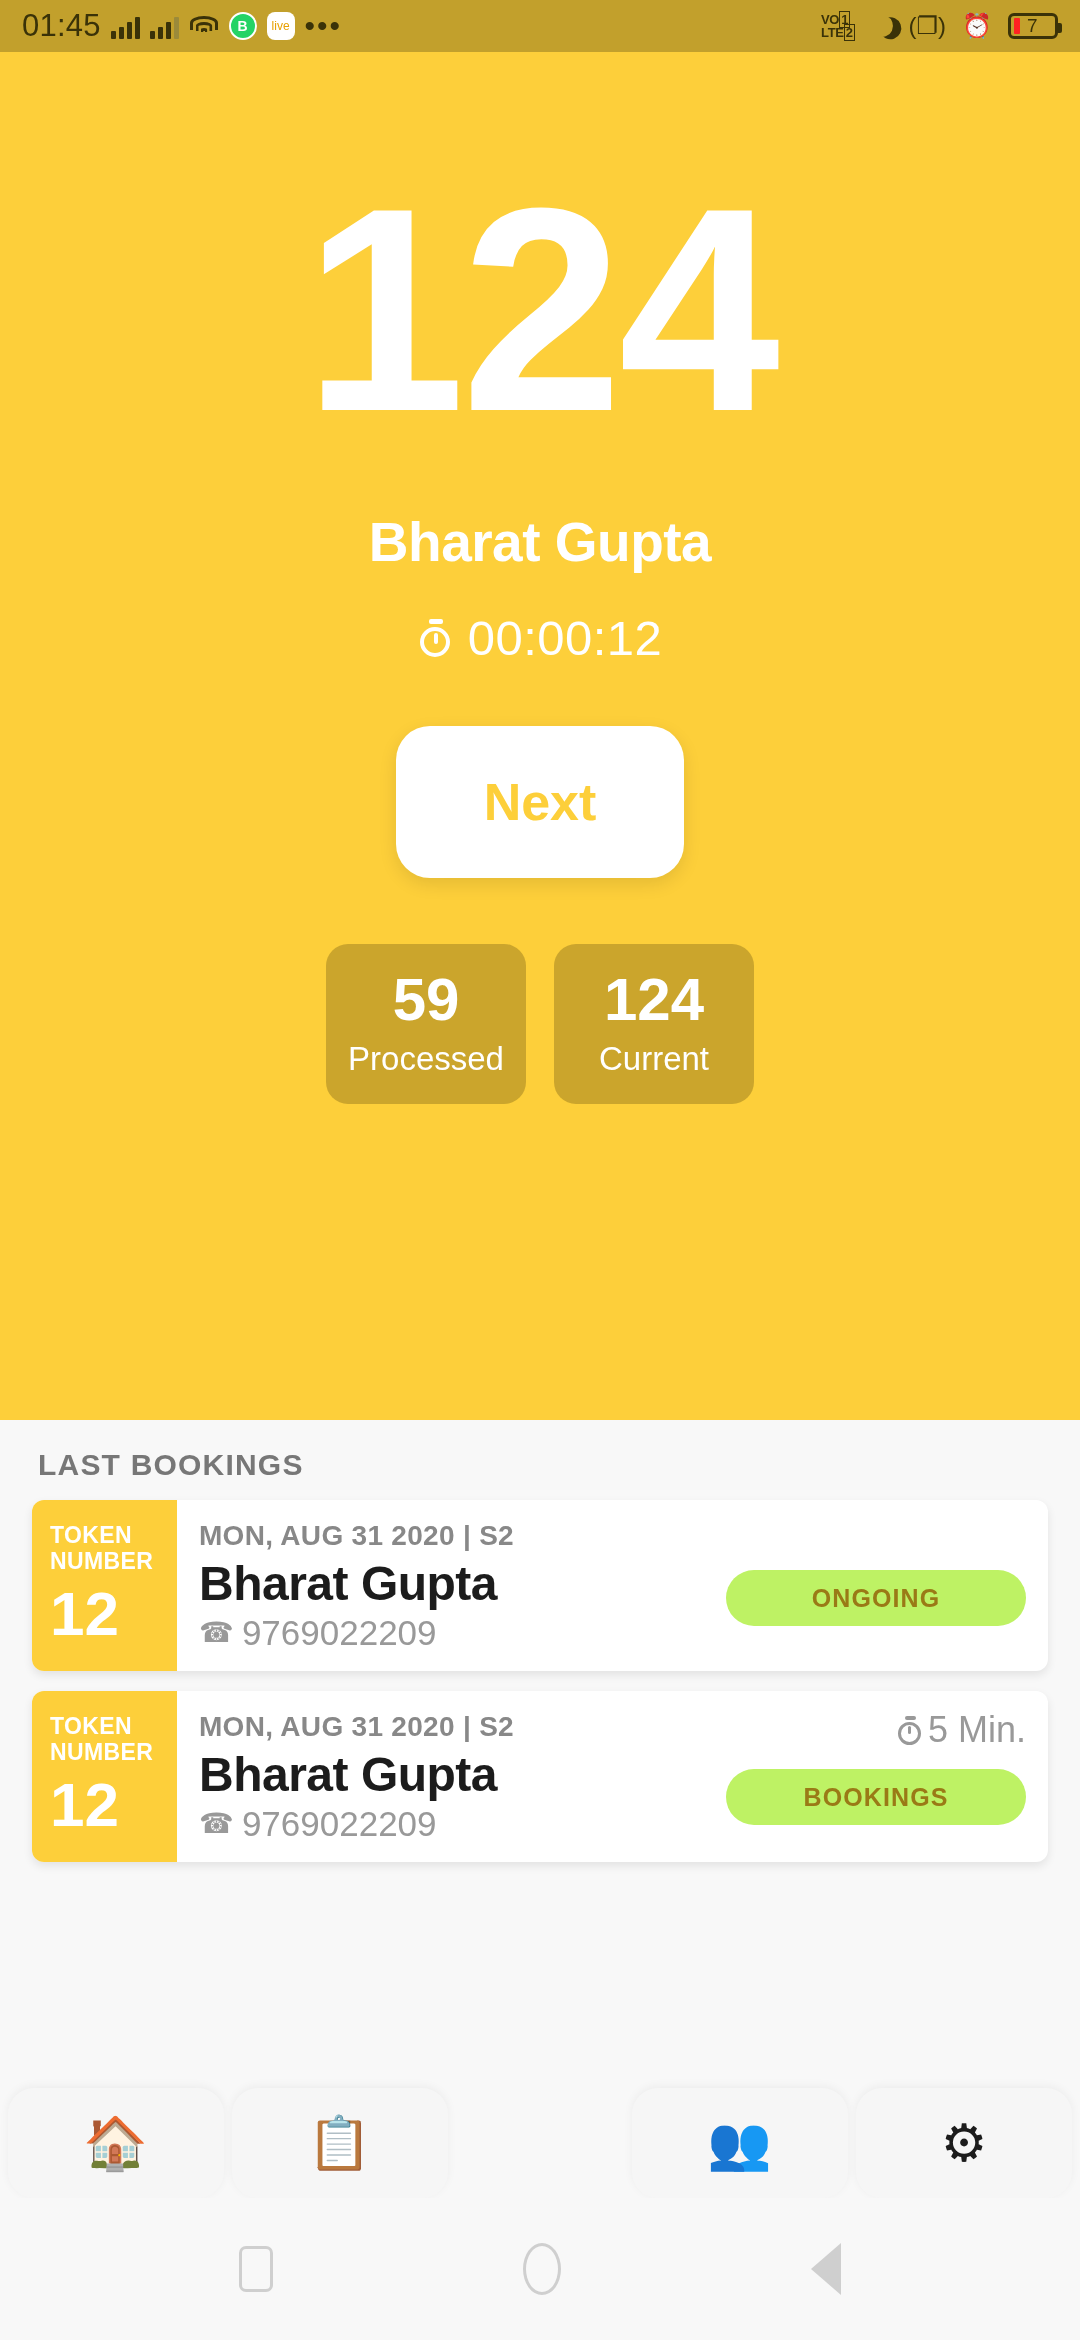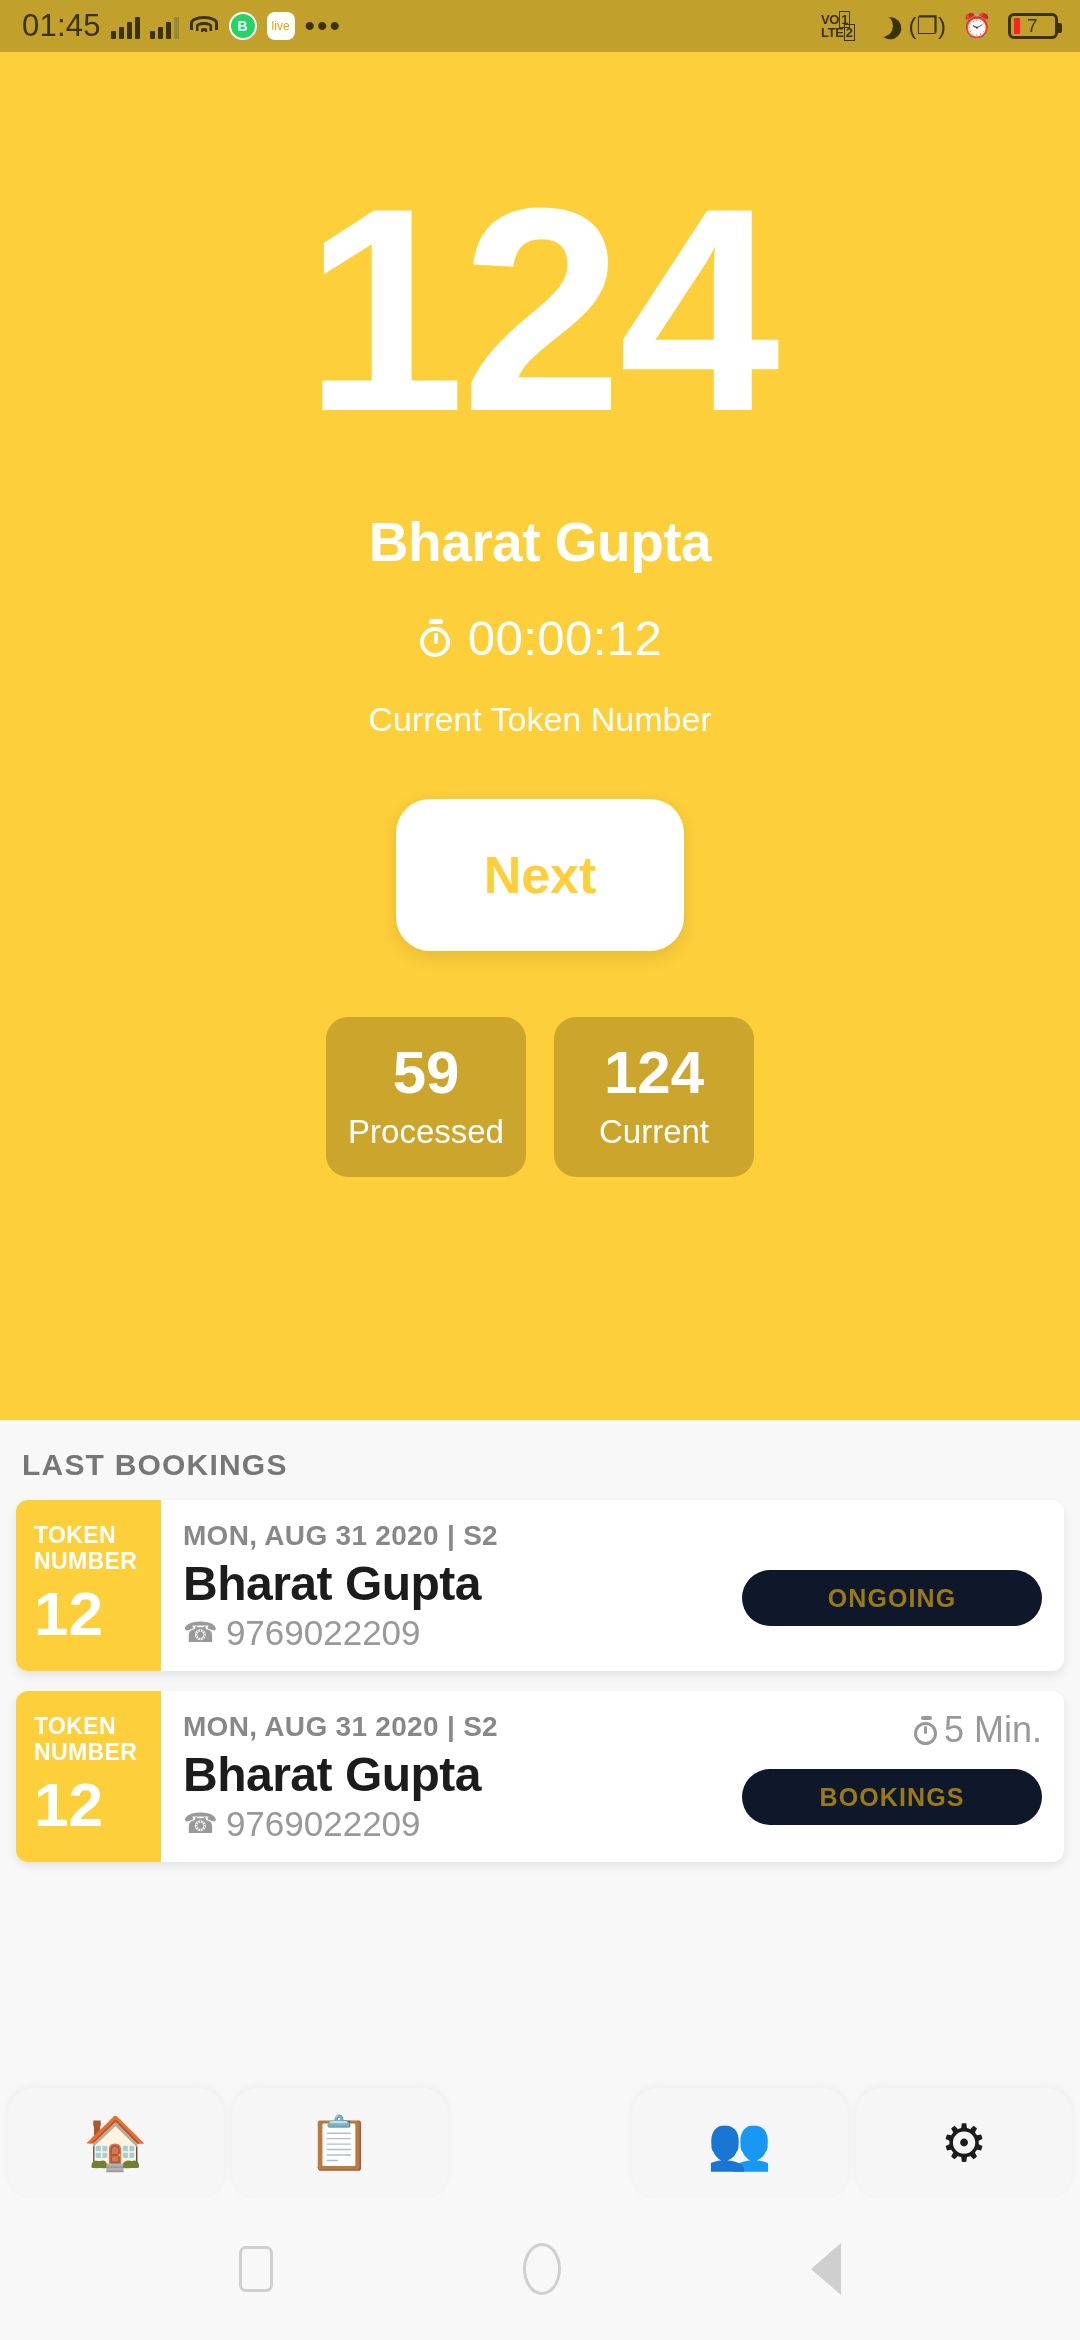--- a/index.html
+++ b/index.html
@@ -101,21 +101,21 @@
     display:flex; flex-direction:column;
     align-items:center; justify-content:center;
   }
   .stat-val { font-size:60px; font-weight:bold; color:#fff; line-height:1; }
   .stat-lbl { font-size:33px; color:#fff; margin-top:10px; }
 
   
   .bookings-wrap {
     position:absolute; top:1420px; left:0; right:0; bottom:0;
     background:#f8f8f8;
-    padding:0 16px;
+    padding:0 32px;
   }
   .sec-title {
     font-size:30px; font-weight:bold; color:#777;
     letter-spacing:1.2px; padding:28px 6px 18px 6px;
   }
   .bk-card {
     display:flex; background:#fff; border-radius:12px;
     overflow:hidden; margin-bottom:20px;
     box-shadow:0 4px 10px rgba(0,0,0,.09);
     min-height:155px;
@@ -137,21 +137,21 @@
   .bk-dur { display:flex; align-items:center; gap:4px; color:#999; }
   .bk-dur .sw { width:27px;height:29px;position:relative; }
   .bk-dur .sw .body{position:absolute;left:1px;top:6px;width:23px;height:23px;
     border:3px solid #999;border-radius:50%;}
   .bk-dur .sw .top{position:absolute;left:8px;top:0;width:11px;height:4px;background:#999;border-radius:2px;}
   .bk-dur .sw .hand{position:absolute;left:11px;top:10px;width:3px;height:8px;background:#999;border-radius:2px;}
   .bk-dur span { font-size:36px; }
   .badge {
     margin-top:18px;
     min-width:300px; height:56px; border-radius:28px;
-    background:#0f172a; display:flex; align-items:center; justify-content:center;
+    background:#bef264; display:flex; align-items:center; justify-content:center;
     font-size:25px; font-weight:bold; color:#9a7a16; letter-spacing:1.1px;
   }
   .badge.pos-lo { margin-top:52px; }
 
   
   .navbar {
     position:absolute; left:0; right:0; bottom:142px;
     height:110px; display:flex; align-items:stretch;
     padding:0 8px; gap:8px; z-index:40;
   }
@@ -219,21 +219,20 @@
   <div class="token-big">124</div>
   <div class="token-name">Bharat Gupta</div>
   <div class="timer-row">
     <div class="stopwatch">
       <div class="top"></div>
         <div class="body"></div>
         <div class="hand"></div>
     </div>
     <div class="timer-val">00:00:12</div>
   </div>
-  <div class="token-caption">Current Token Number</div>
 
   <button class="next-btn">
     <span>Next</span>
   </button>
 
   <div class="stats">
     <div class="stat-card">
       <div class="stat-val">59</div>
       <div class="stat-lbl">Processed</div>
     </div>

